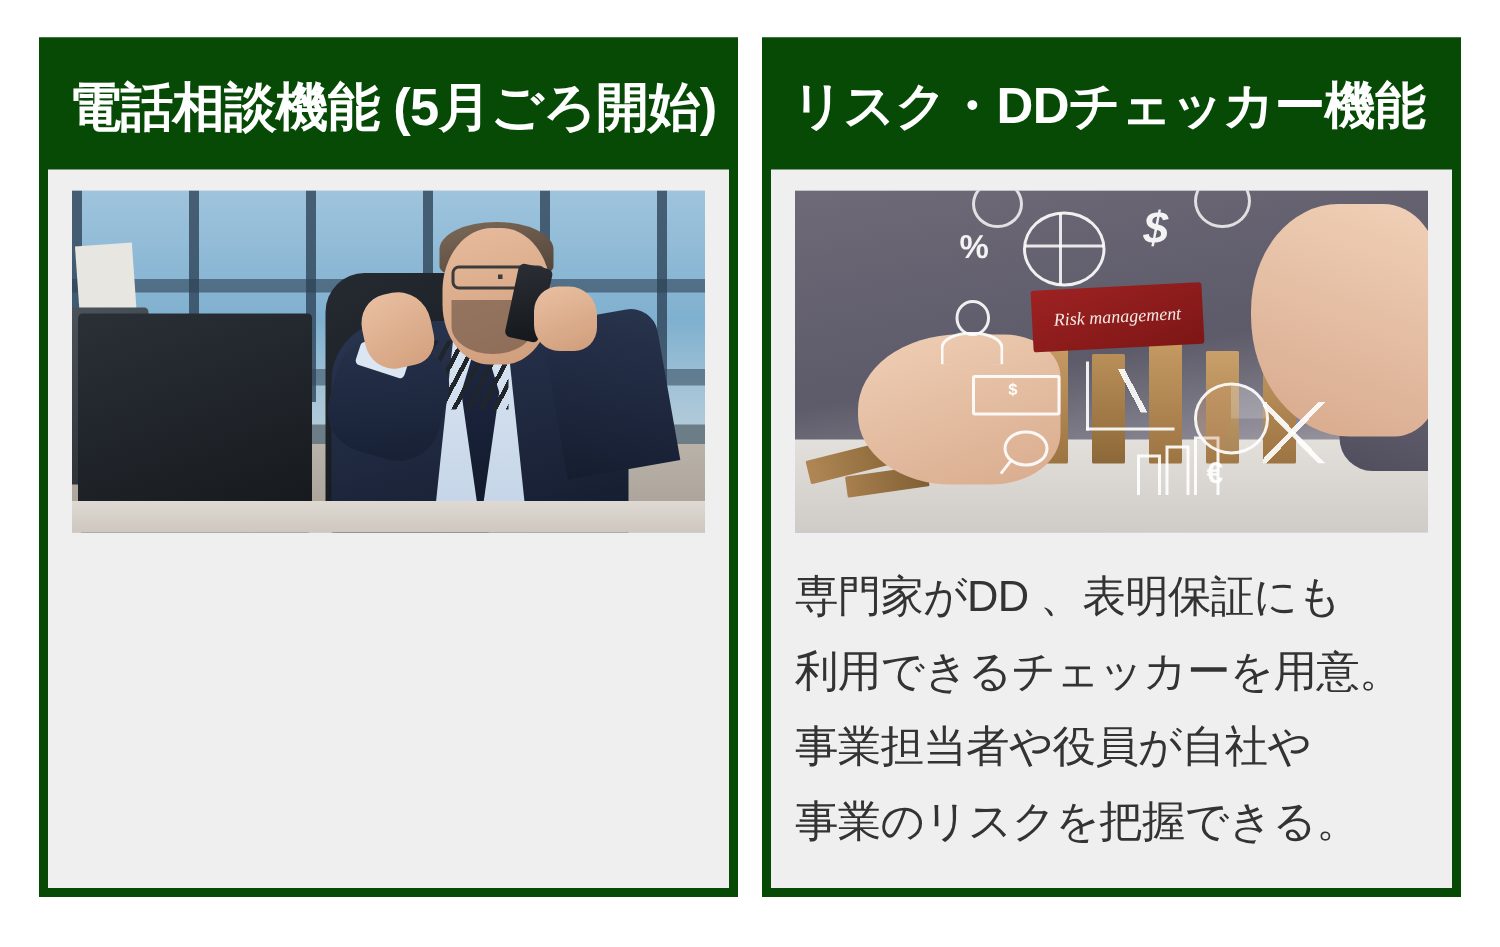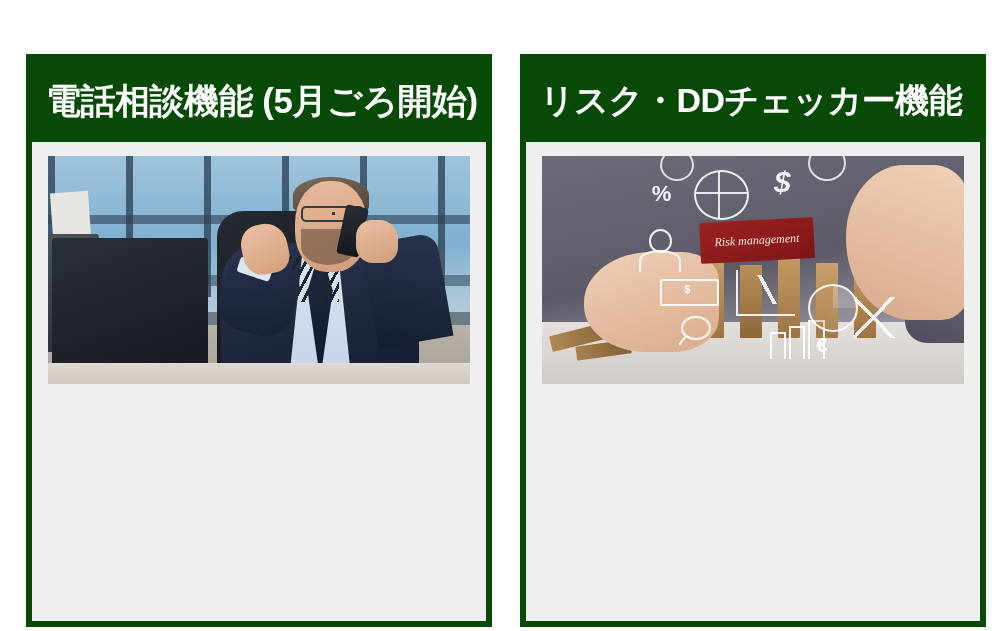--- a/index.html
+++ b/index.html
@@ -16,24 +16,23 @@
   }
   .panel {
     position:absolute;
     top:25px;
     width:466px;
     height:573px;
     background:#064a06;
     border:6px solid #064a06;
     display:flex;
     flex-direction:column;
-    margin-top:29px;
   }
   .panel.left  { left:26px; }
-  .panel.right { left:520px; }
+  .panel.right { left:508px; }
 
   .panel-header {
     flex:0 0 auto;
     height:82px;
     background:#064a06;
     display:flex;
     align-items:center;
     padding:0 14px;
   }
   .panel-title {
@@ -519,16 +518,22 @@
         </div>
         <div class="rm-pie"></div>
         <div class="rm-euro">€</div>
         <div class="rm-tools"></div>
 
         <div class="rm-card">
           <span class="rm-card-txt">Risk management</span>
         </div>
       </figure>
 
+      <div class="caption">
+        <span class="cline">専門家がDD 、表明保証にも</span>
+        <span class="cline">利用できるチェッカーを用意。</span>
+        <span class="cline">事業担当者や役員が自社や</span>
+        <span class="cline">事業のリスクを把握できる。</span>
+      </div>
     </div>
   </section>
 
 </div>
 
 </body></html>

